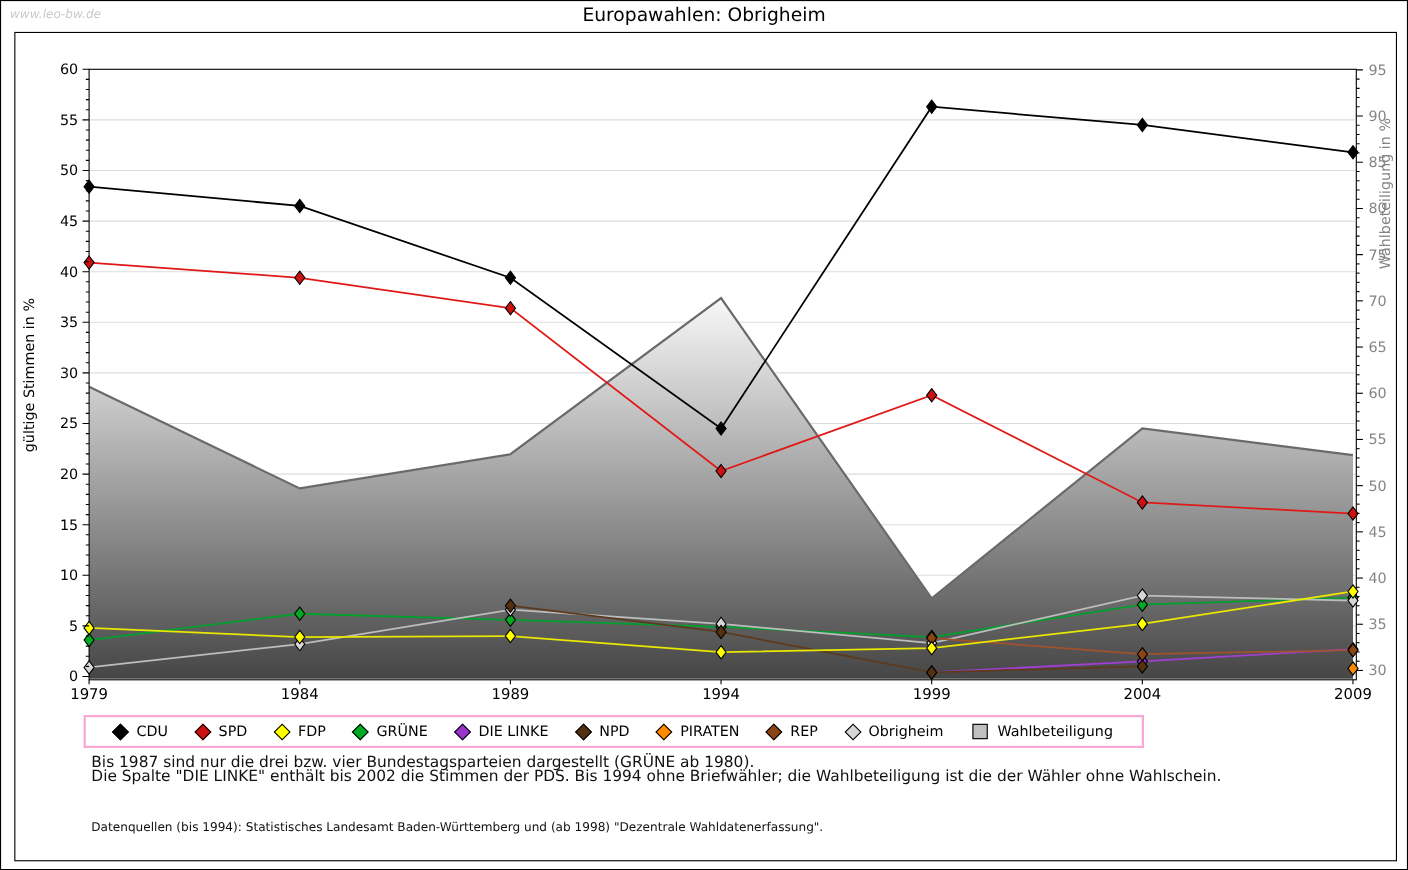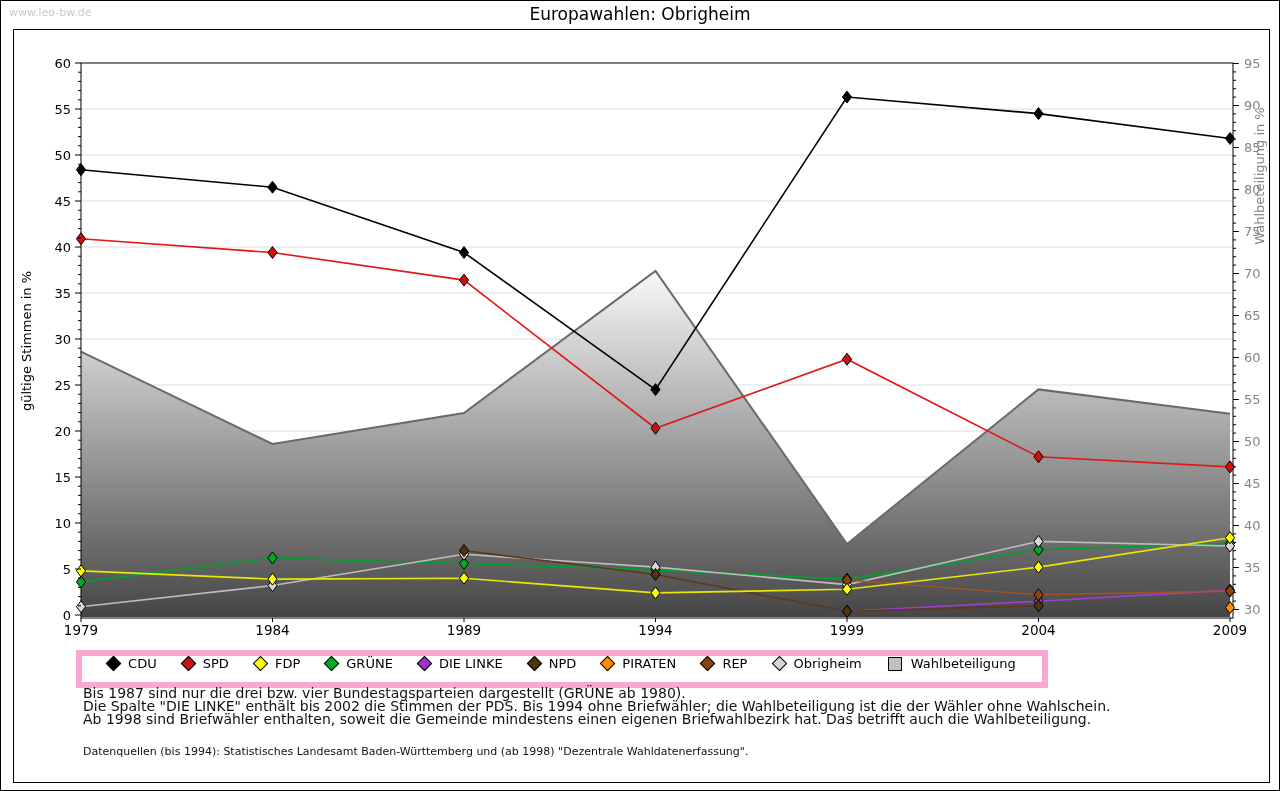--- a/index.html
+++ b/index.html
@@ -1,27 +1,27 @@
 <!DOCTYPE html>
 <html><head>
 <meta charset="utf-8">
 <style>
   html,body{margin:0;padding:0;background:#fff;}
   body{
     width:1280px;height:791px;position:relative;overflow:hidden;
     font-family:"DejaVu Sans","Liberation Sans",sans-serif;
     box-sizing:border-box;border:1px solid #000;
   }
-  #watermark{position:absolute;left:8px;top:5px;font-size:11px;color:#c9c9c9;}
+  #watermark{position:absolute;left:8px;top:5px;font-size:11px;color:#c9c9c9;font-style:italic;}
   #title{position:absolute;left:0;top:3px;width:100%;text-align:center;font-size:17px;color:#000;}
   #frame{position:absolute;left:12px;top:28px;width:1255px;height:752px;border:1px solid #000;}
   #chart-svg{position:absolute;left:0;top:0;}
   #legend{
     position:absolute;left:75px;top:649px;width:960px;height:26px;
-    border:6px solid #f9a8d4;background:#fff;display:flex;align-items:flex-start;
+    border:2px solid #f9a8d4;background:#fff;display:flex;align-items:center;
     justify-content:space-evenly;font-size:13px;color:#000;
   }
   .legend-item{display:flex;align-items:center;gap:9px;white-space:nowrap;}
   .legend-marker{width:9px;height:9px;border:1px solid #000;transform:rotate(45deg);flex:0 0 auto;}
   .legend-marker.square{transform:none;width:12px;height:12px;}
   #notes{position:absolute;left:82px;top:686px;font-size:14px;color:#111;line-height:13.2px;}
   #source{position:absolute;left:82px;top:744px;font-size:11px;color:#111;}
 </style>
 </head>
 <body>
@@ -336,15 +336,14 @@
     </div>
     <div class="legend-item">
       <span class="legend-marker square" style="background: rgb(192, 192, 192);"></span>
       <span>Wahlbeteiligung</span>
     </div>
   </div>
 
 <div id="notes">
   <div>Bis 1987 sind nur die drei bzw. vier Bundestagsparteien dargestellt (GRÜNE ab 1980).</div>
   <div>Die Spalte "DIE LINKE" enthält bis 2002 die Stimmen der PDS. Bis 1994 ohne Briefwähler; die Wahlbeteiligung ist die der Wähler ohne Wahlschein.</div>
-  <div>Ab 1998 sind Briefwähler enthalten, soweit die Gemeinde mindestens einen eigenen Briefwahlbezirk hat. Das betrifft auch die Wahlbeteiligung.</div>
 </div>
 <div id="source">Datenquellen (bis 1994): Statistisches Landesamt Baden-Württemberg und (ab 1998) "Dezentrale Wahldatenerfassung".</div>
 
 </body></html>

